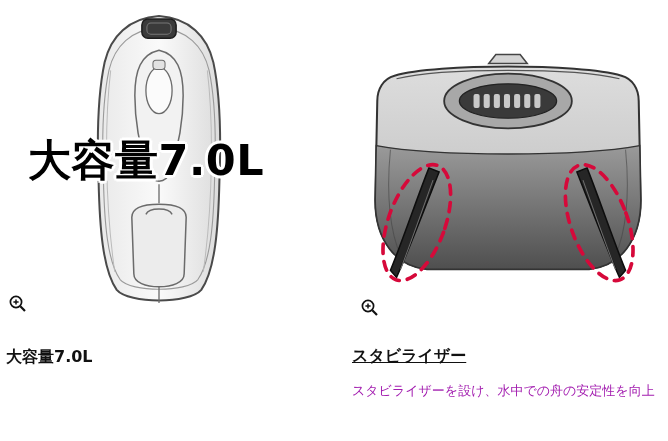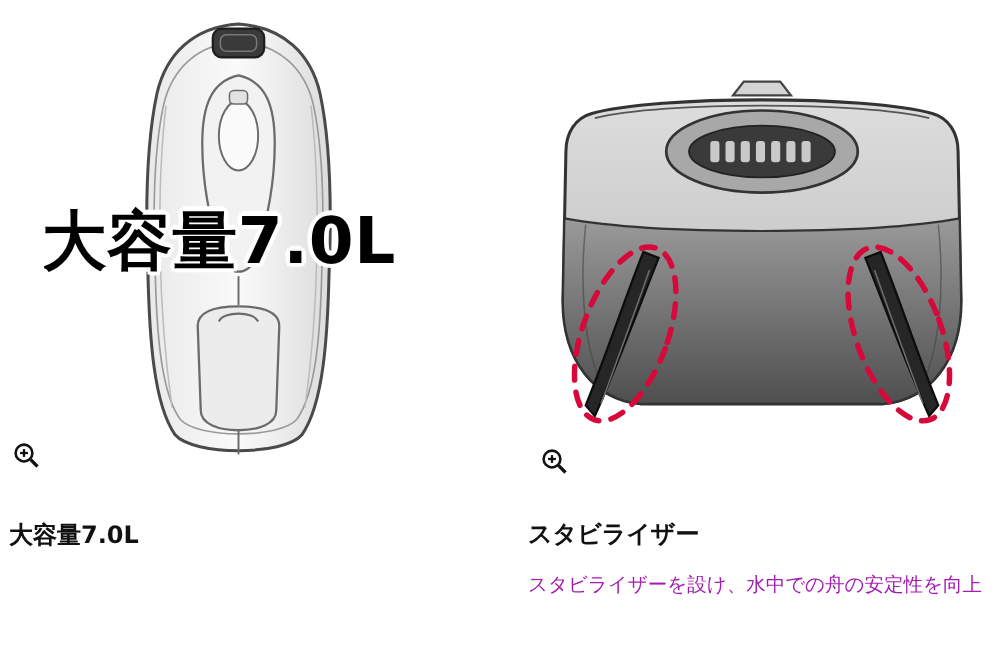--- a/index.html
+++ b/index.html
@@ -44,21 +44,21 @@
   .zoom-right { left:360px; top:298px; }
 
   .caption {
     position:absolute;
     margin:0;
     font-size:16px;
     font-weight:bold;
     color:#111;
   }
   .caption-left  { left:6px;   top:347px; }
-  .caption-right { left:352px; top:346px; }
+  .caption-right { left:352px; top:346px;text-decoration:underline; }
 
   .desc {
     position:absolute;
     left:352px; top:381px;
     width:310px;
     margin:0;
     font-size:13px;
     line-height:1.55;
     color:#a21caf;
   }

